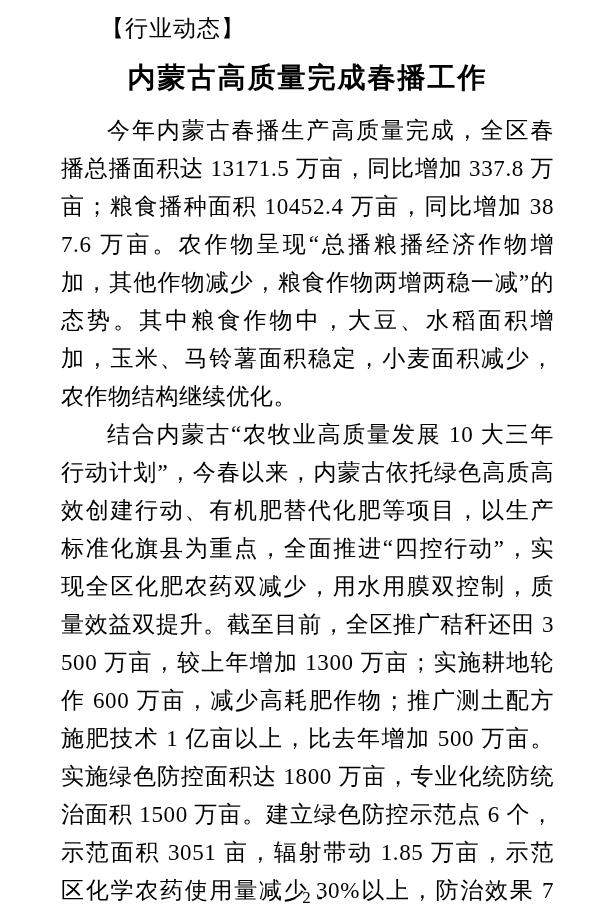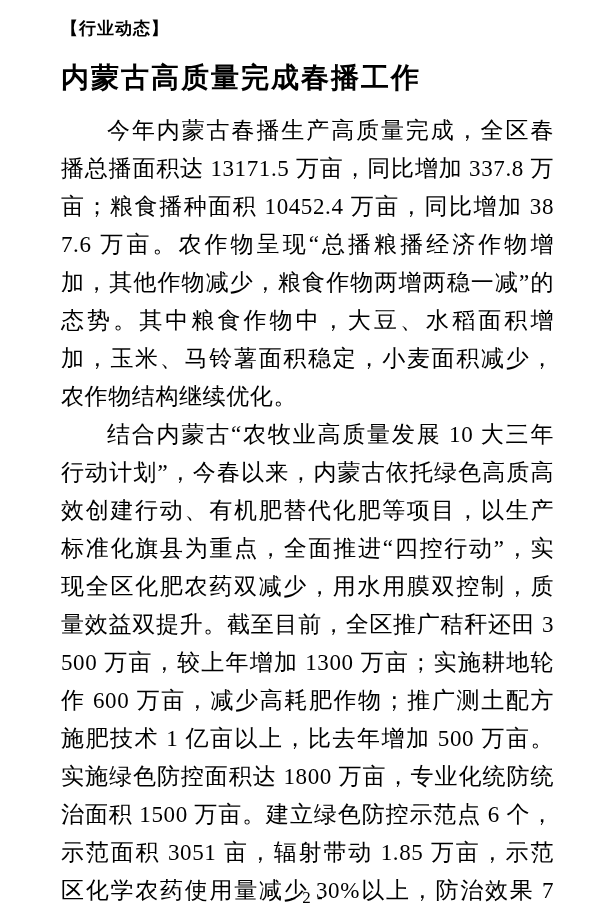--- a/index.html
+++ b/index.html
@@ -11,29 +11,30 @@
     margin: 0 auto;
     background: #ffffff;
     color: #000000;
     font-family: "Liberation Serif", "DejaVu Serif", serif;
     overflow: hidden;
   }
   .content {
     padding: 16px 60px 0 61px;
   }
   .section-label {
-    font-size: 17px;
-    font-weight: bold;
+    font-size: 23px;
+    font-weight: normal;
     letter-spacing: 1px;
     line-height: 26px;
+    margin-left: 40px;
   }
   .doc-title {
     font-size: 28px;
     font-weight: bold;
-    text-align: left;
+    text-align: center;
     letter-spacing: 2px;
     margin-top: 18px;
     margin-bottom: 16px;
     line-height: 36px;
   }
   .body-text .para {
     font-size: 23px;
     line-height: 38px;
     letter-spacing: 0.6px;
     text-align: justify;

